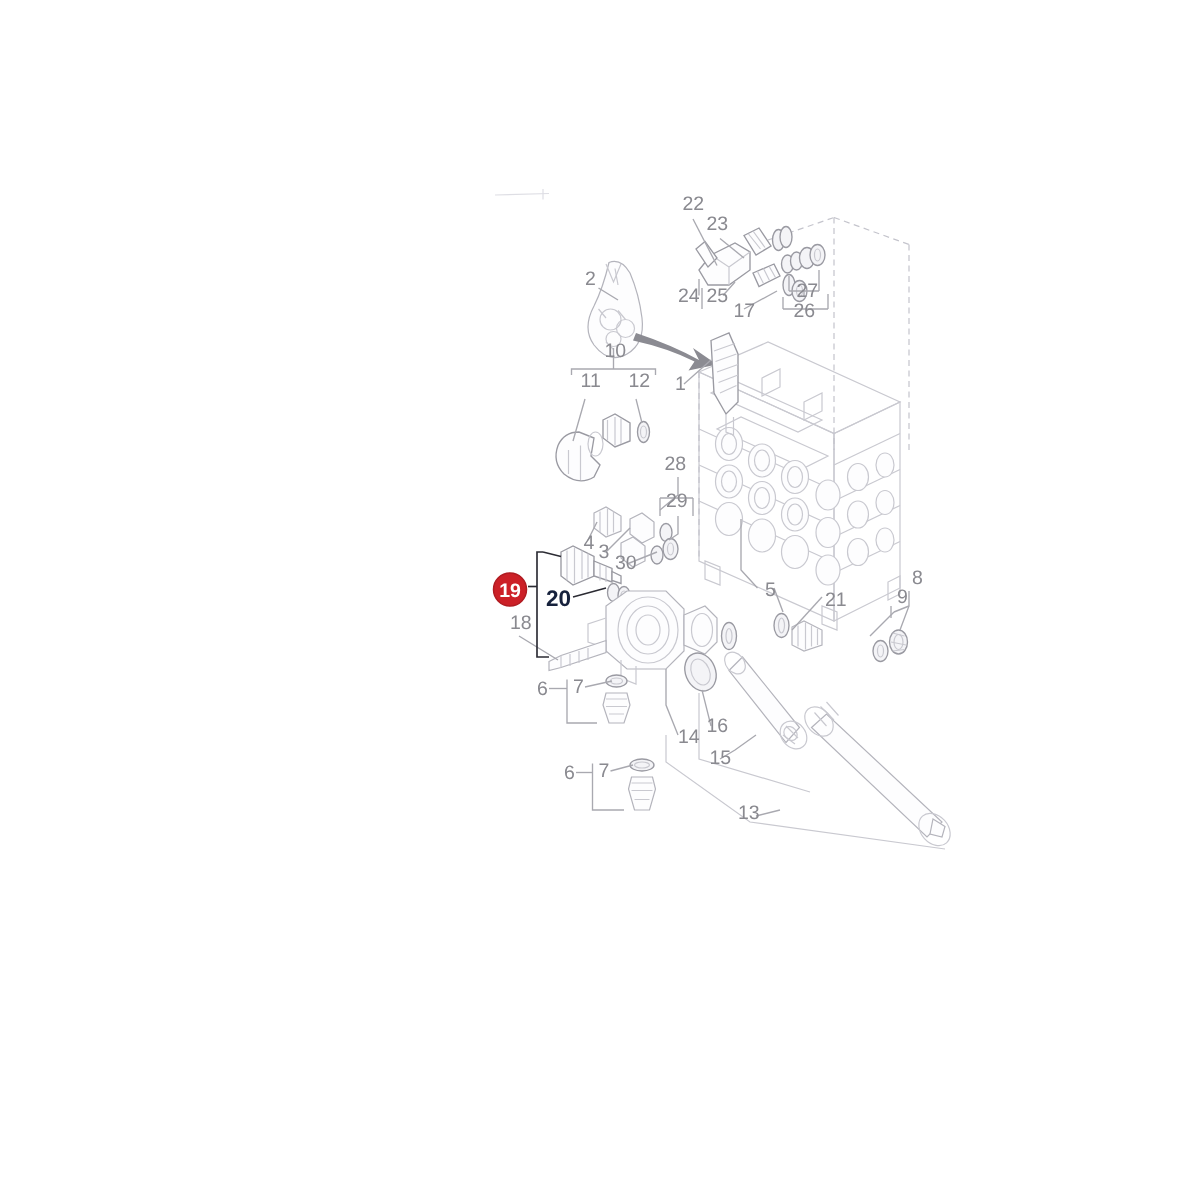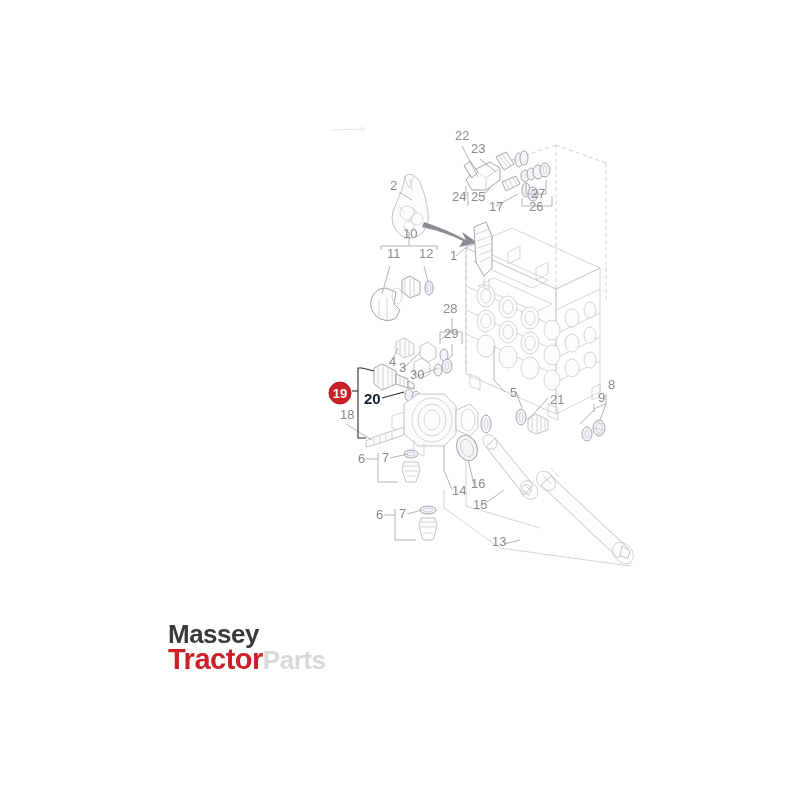--- a/index.html
+++ b/index.html
@@ -368,20 +368,14 @@
 
     <g>
       <circle cx="340" cy="393" r="11" fill="#cc2027" stroke="#b01b21" stroke-width="1"></circle>
       <text class="lbl-circ" x="340" y="398" text-anchor="middle">19</text>
     </g>
 
     <text class="lbl-hi" x="364" y="404">20</text>
 
   </svg>
 
-  <div id="logo">
-    <div class="logo-l1">Massey</div>
-    <div class="logo-l2">
-      <span class="logo-tractor">Tractor</span><span class="logo-parts">Parts</span>
-    </div>
-  </div>
 
 </div>
 
 </body></html>

